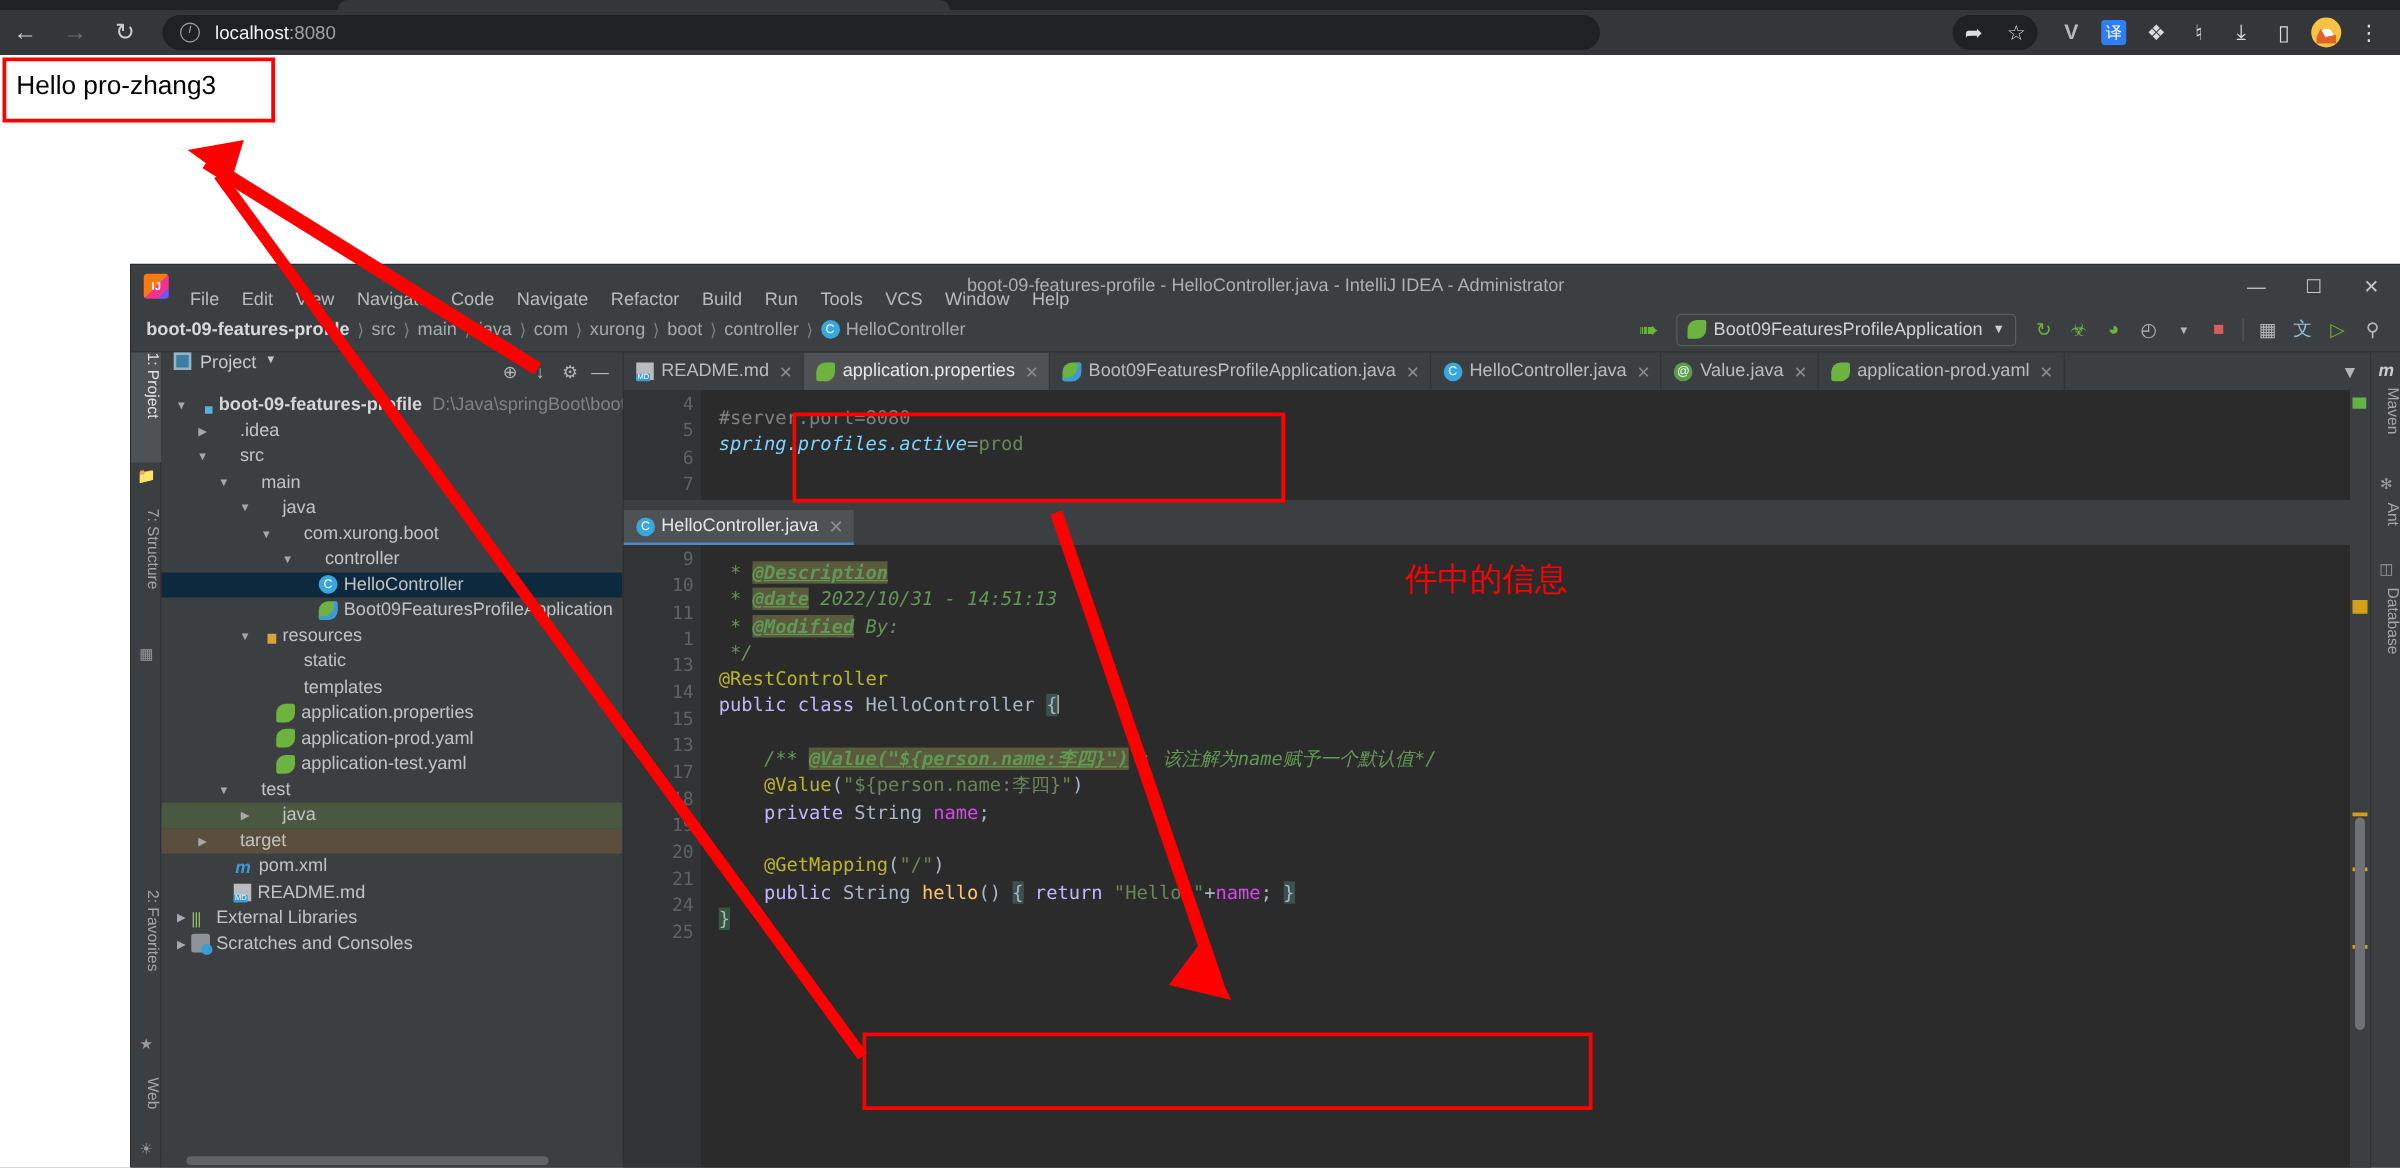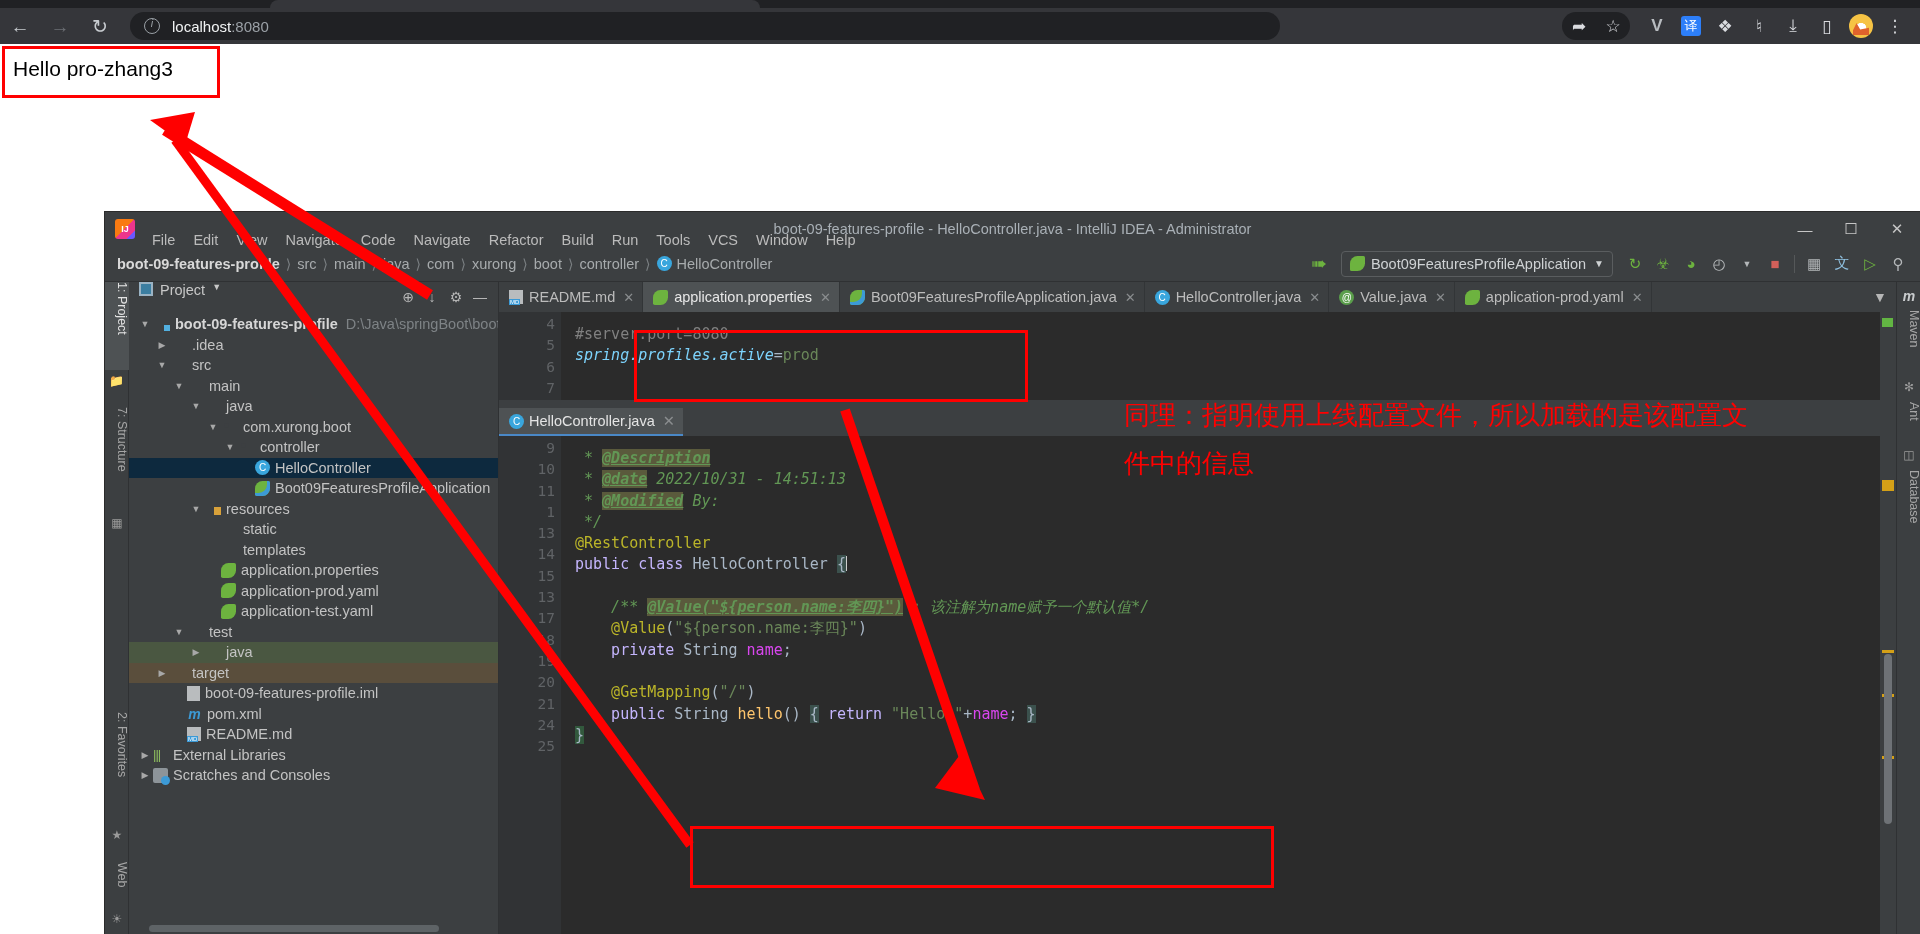--- a/index.html
+++ b/index.html
@@ -510,26 +510,20 @@
               <span style="display:inline-block;width:59px;flex:none;"></span>
               <span class="arrow">▶</span>
               <span class="ficon"><span class="fold green"></span></span>
               <span class="tname">java</span>
             </div>
             <div class="trow brown">
               <span style="display:inline-block;width:25px;flex:none;"></span>
               <span class="arrow">▶</span>
               <span class="ficon"><span class="fold orange"></span></span>
               <span class="tname">target</span>
-            </div>
-            <div class="trow">
-              <span style="display:inline-block;width:42px;flex:none;"></span>
-              <span class="arrow"></span>
-              <span class="iml-ic"></span>
-              <span class="tname">boot-09-features-profile.iml</span>
             </div>
             <div class="trow">
               <span style="display:inline-block;width:42px;flex:none;"></span>
               <span class="arrow"></span>
               <span class="m-ic">m</span>
               <span class="tname">pom.xml</span>
             </div>
             <div class="trow">
               <span style="display:inline-block;width:42px;flex:none;"></span>
               <span class="arrow"></span>
@@ -674,21 +668,20 @@
         <div class="vicon" style="top:166px;">◫</div>
         <div class="vlabel" style="top:188px;height:78px;">Database</div>
       </div>
 
     </div>
   </div>
 
   <div class="anno" style="left:634px;top:330px;width:394px;height:72px;"></div>
   <div class="anno" style="left:690px;top:826px;width:584px;height:62px;"></div>
 
-  <div class="anno-text" style="left:1124px;top:398px;">同理：指明使用上线配置文件，所以加载的是该配置文</div>
   <div class="anno-text" style="left:1124px;top:446px;">件中的信息</div>
 
   <svg class="arrow-layer" viewBox="0 0 1920 934">
     <defs>
       <marker id="ah" markerWidth="6" markerHeight="6" refX="3" refY="3" orient="auto">
         <path d="M0,0 L6,3 L0,6 z" fill="#ff0000"></path>
       </marker>
     </defs>
     <g>
       <path d="M 430,295 L 165,130" stroke="#ff0000" stroke-width="11" fill="none"></path>

